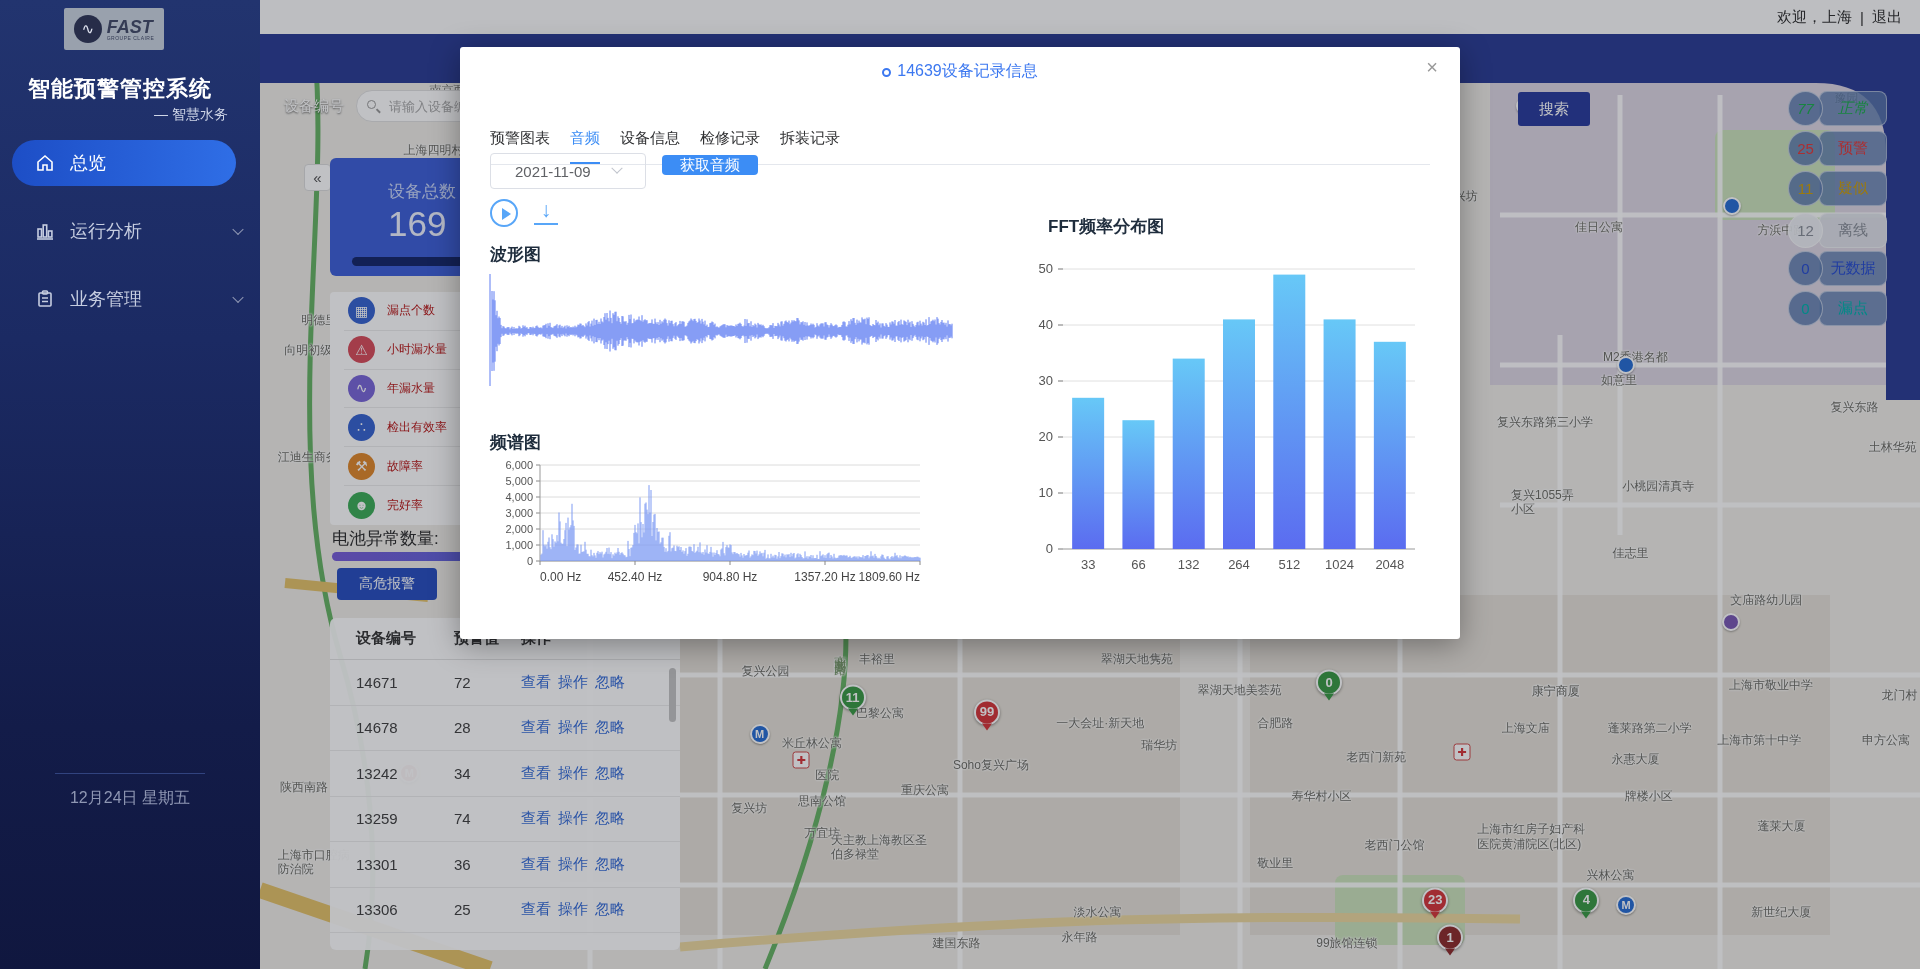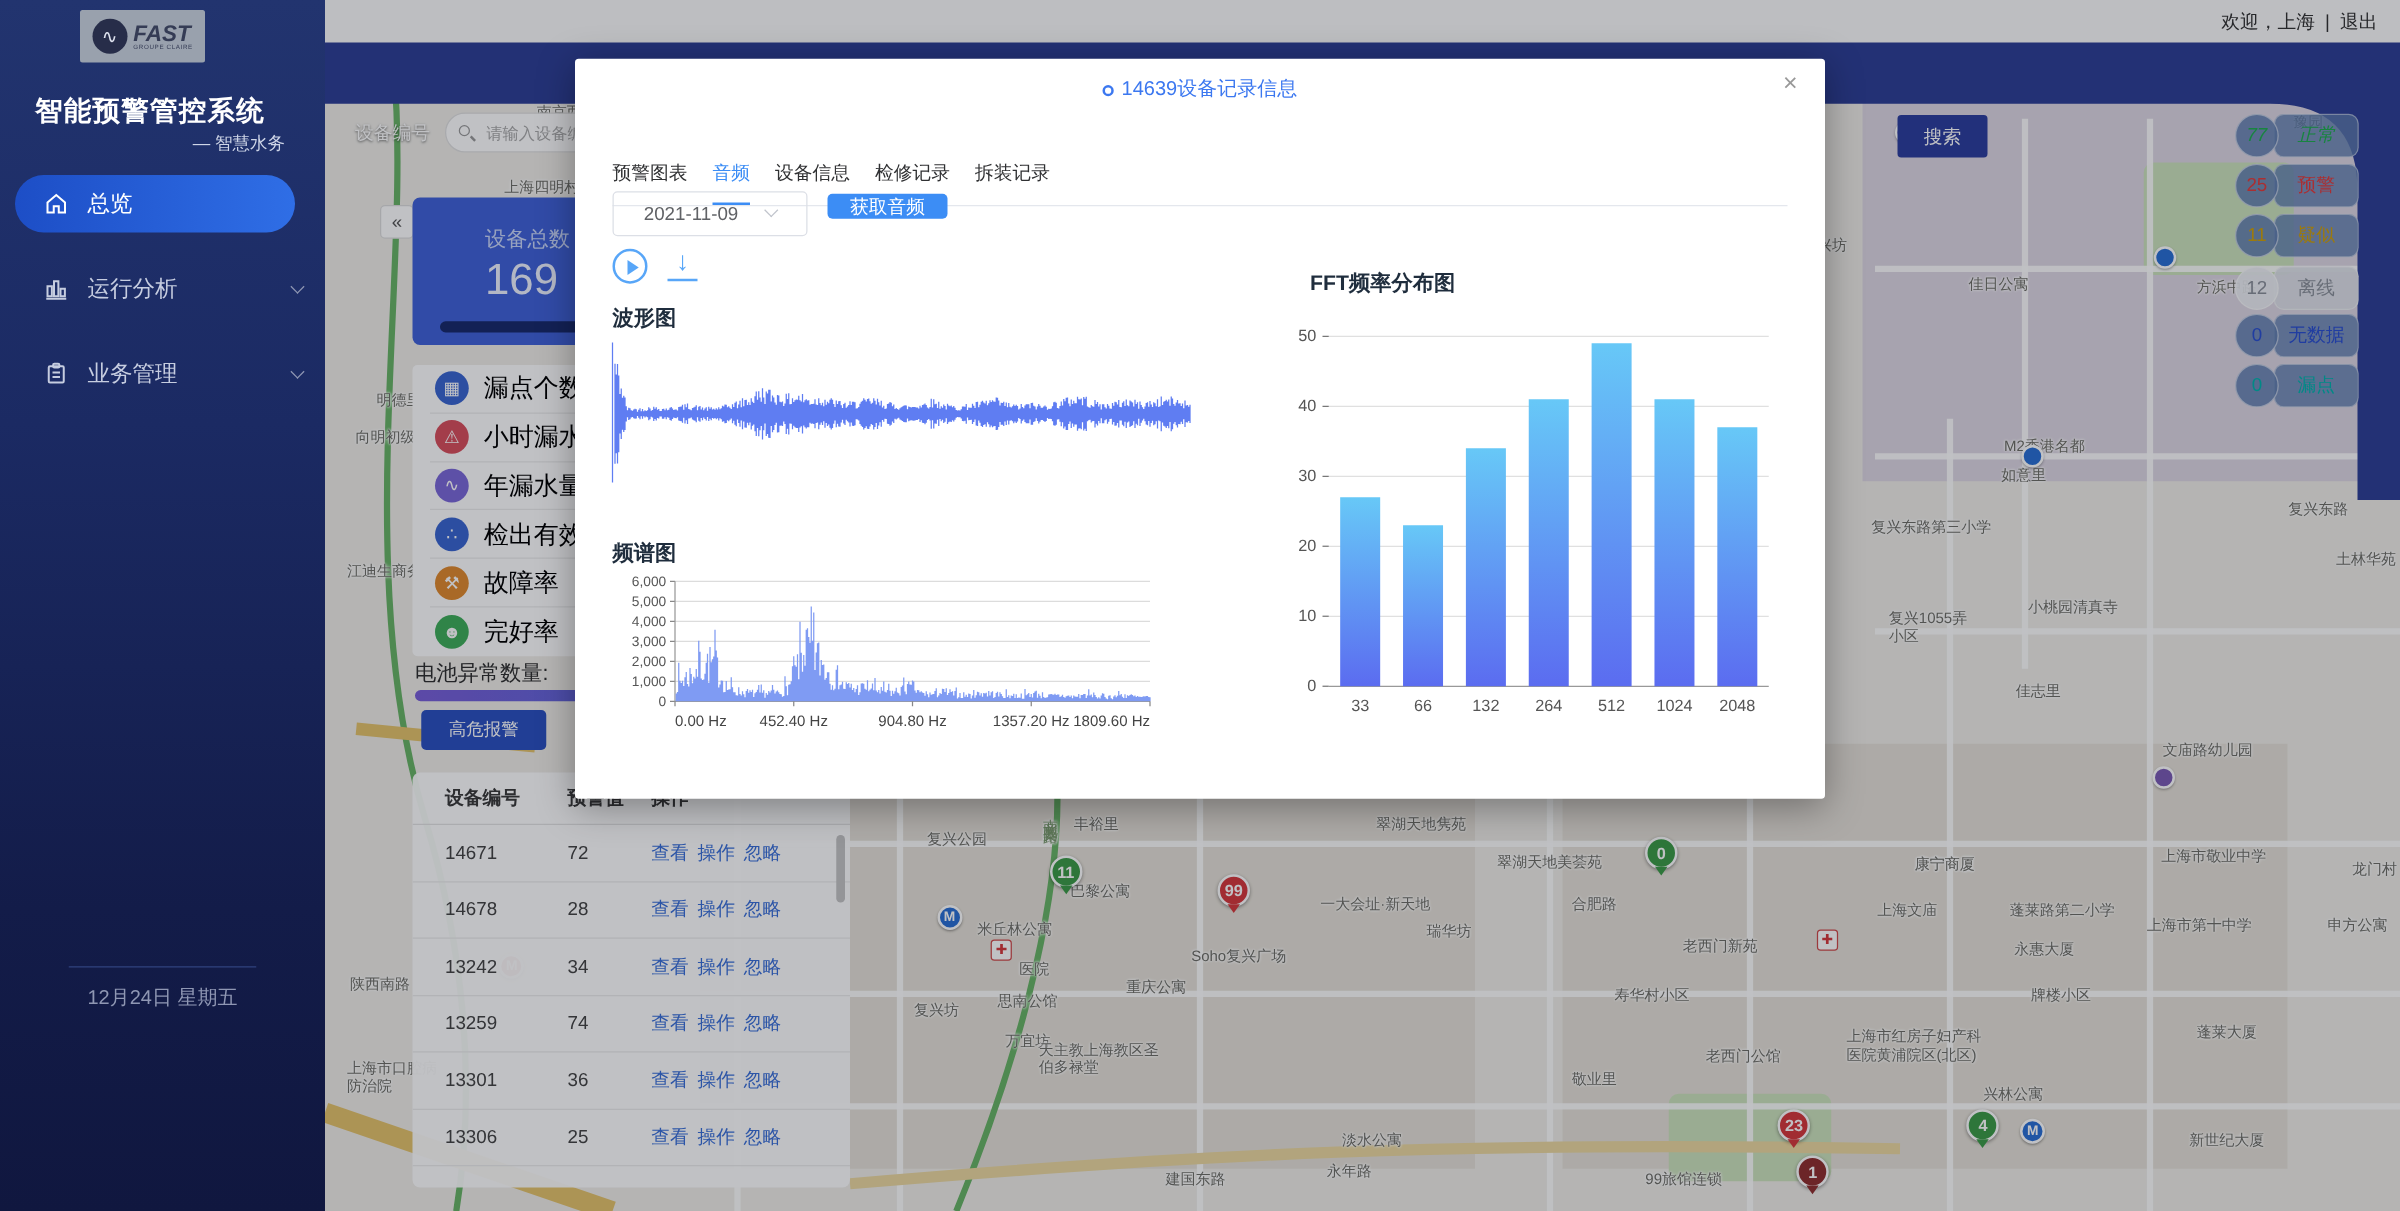--- a/index.html
+++ b/index.html
@@ -64,21 +64,21 @@
   .collapse-btn{position:absolute;left:44px;top:164px;width:27px;height:27px;background:#fff;border:1px solid #ddd;border-radius:4px;
     z-index:3;color:#555;font-size:15px;display:flex;align-items:center;justify-content:center;cursor:pointer;}
   .total-card{position:absolute;left:70px;top:158px;width:350px;height:118px;background:#4062d8;border-radius:6px;z-index:3;color:#fff;}
   .total-card .t-label{position:absolute;left:58px;top:22px;font-size:17px;color:#c9d6f8;}
   .total-card .t-value{position:absolute;left:58px;top:46px;font-size:35px;color:#eef2ff;}
   .total-card .t-bar{position:absolute;left:22px;bottom:10px;width:306px;height:9px;border-radius:5px;background:#182a6b;}
   .stats-card{position:absolute;left:70px;top:292px;width:350px;height:233px;background:#fff;border-radius:4px;z-index:3;padding:0 14px;}
   .stat-row{height:38.8px;display:flex;align-items:center;border-bottom:1px solid #ededed;}
   .stat-row:last-child{border-bottom:none;}
   .stat-icon{width:27px;height:27px;border-radius:50%;color:#fff;font-size:14px;display:flex;align-items:center;justify-content:center;margin:0 12px 0 4px;flex:0 0 27px;}
-  .stat-label{font-size:20px;color:#000000;}
+  .stat-label{font-size:12px;color:#b91c1c;}
   .battery-label{position:absolute;left:72px;top:527px;z-index:3;font-size:17px;color:#2f2f2f;}
   .battery-bar{position:absolute;left:72px;top:552px;width:348px;height:9px;border-radius:5px;z-index:3;background:linear-gradient(90deg,#7a5fd8,#3f6fe0);}
   .alarm-btn{position:absolute;left:77px;top:568px;width:100px;height:32px;z-index:3;background:#2b51c0;color:#fff;font-size:14px;border:none;border-radius:4px;cursor:pointer;}
   .table-card{position:absolute;left:70px;top:618px;width:350px;height:332px;background:rgba(255,255,255,.96);border-radius:6px;z-index:3;overflow:hidden;}
   .tbl-head{display:flex;height:42px;align-items:center;border-bottom:1px solid #e3e3e3;font-size:15px;color:#3a3a3a;font-weight:bold;}
   .tbl-row{display:flex;height:45.5px;align-items:center;border-bottom:1px solid #ececec;font-size:15px;color:#444;}
   .c1{flex:0 0 110px;padding-left:26px;}
   .c2{flex:0 0 75px;text-align:left;padding-left:14px;}
   .c3{flex:1;display:flex;gap:7px;padding-left:6px;}
   .tbl-link{color:#3a6fd8;cursor:pointer;}

